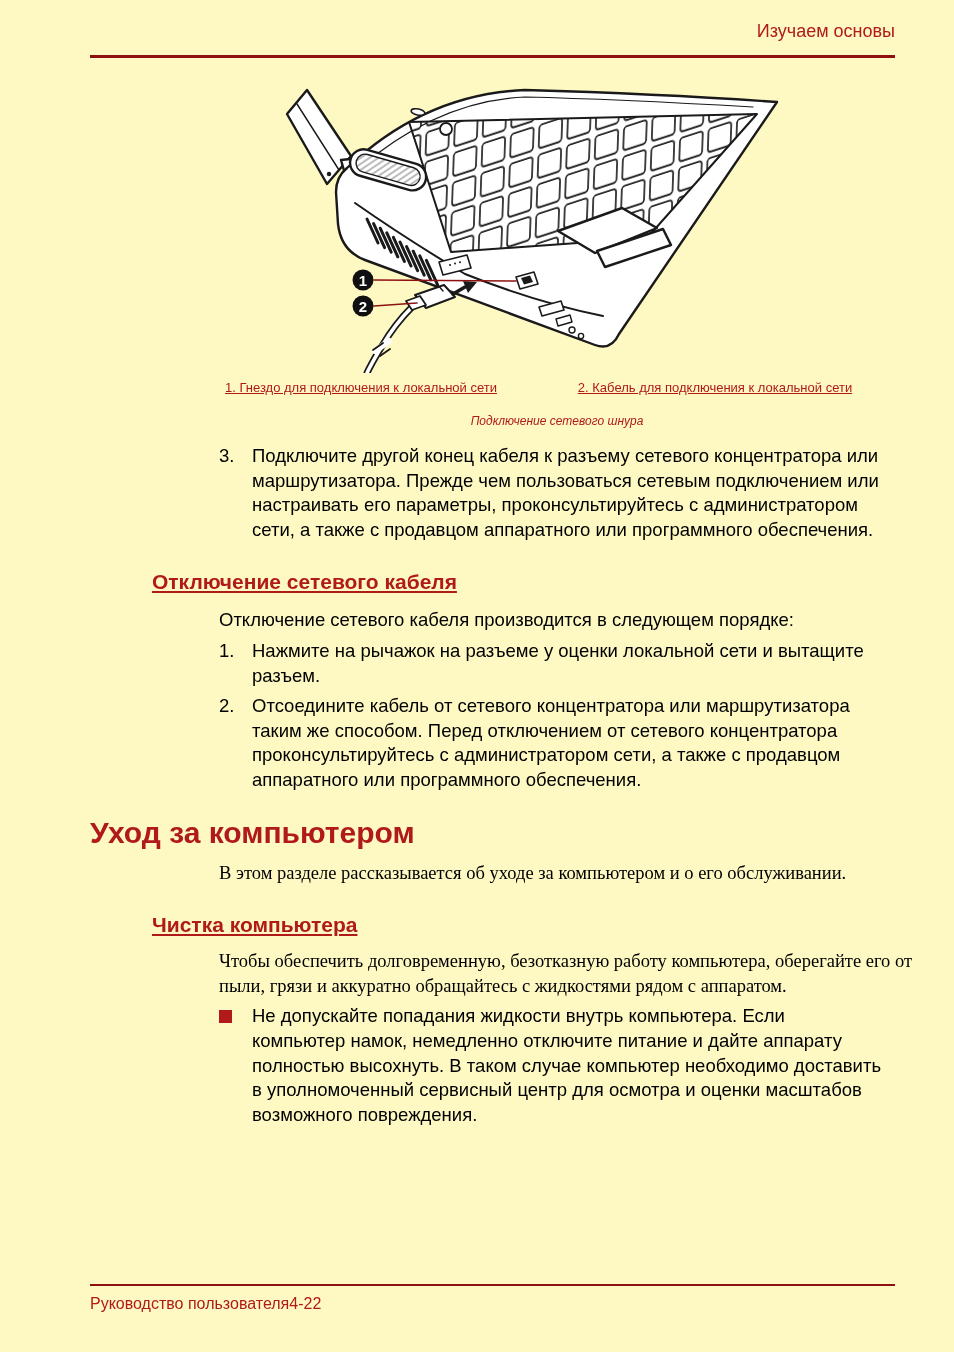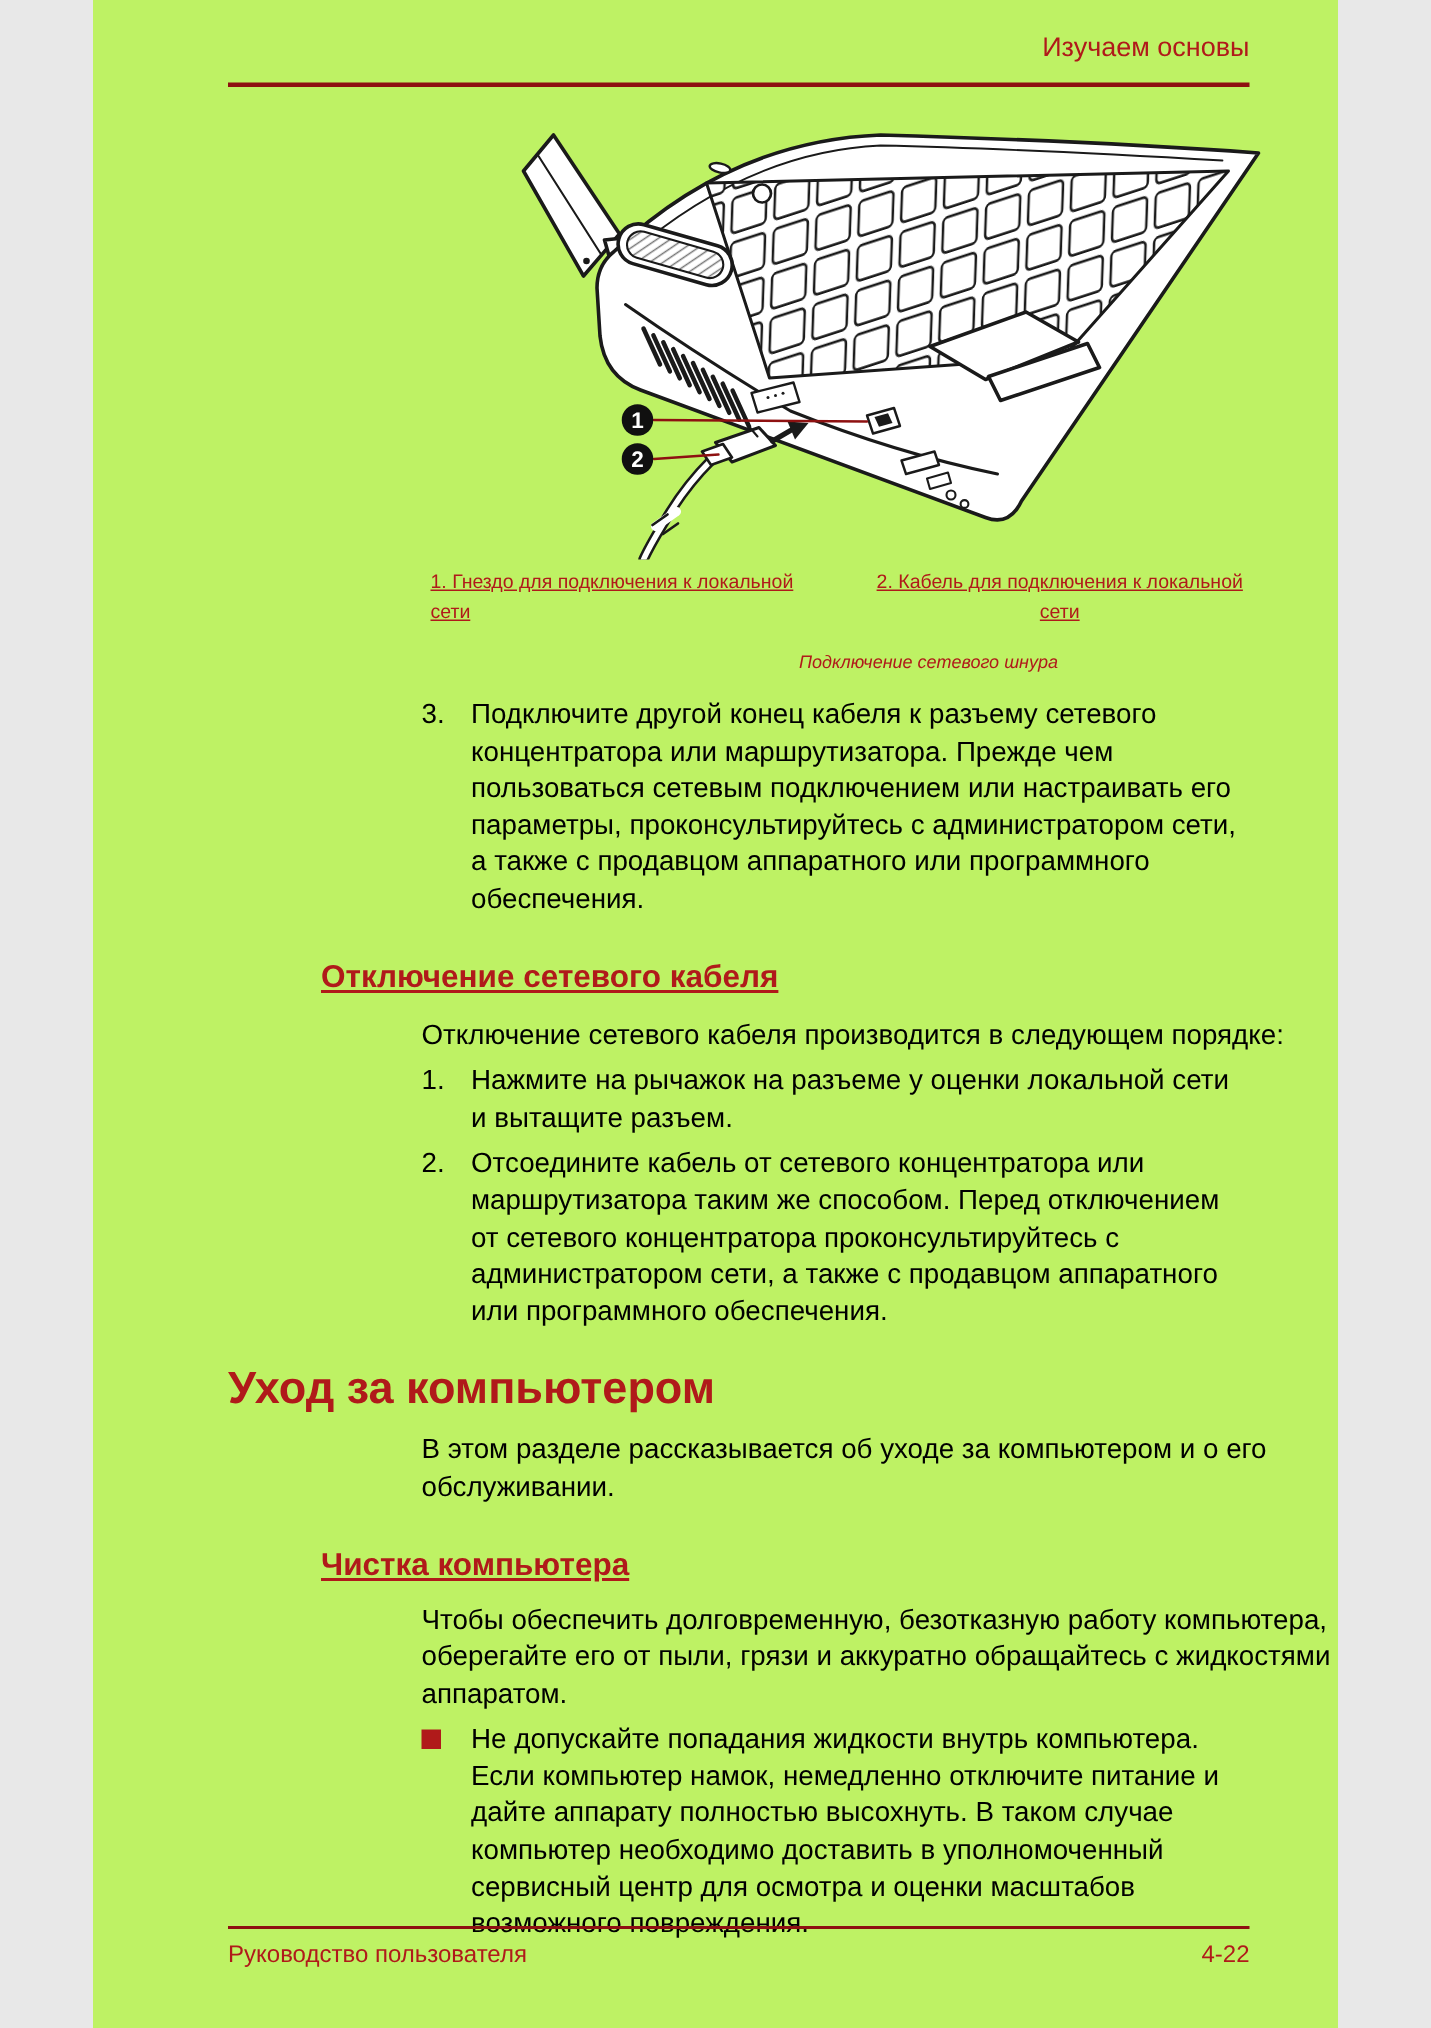--- a/index.html
+++ b/index.html
@@ -3,23 +3,23 @@
 <meta charset="utf-8">
 <style>
   :root{
     --accent-red:#b01a1a;
     --rule-red:#8e1111;
     --ink:#000000;
   }
   html,body{margin:0;padding:0;background:#e8e8e8;}
   .page{
     position:relative;
-    width:830px;height:1352px;
+    width:954px;height:1352px;
     margin:0 auto;
-    background:#bef264;
+    background:#fef9c3;
     font-family:"Liberation Sans", sans-serif;
     color:var(--ink);
     overflow:hidden;
   }
   .content{padding:0 59px 0 90px;}
   
   .hdr{margin-top:20px;text-align:right;font-size:18px;line-height:22px;color:var(--accent-red);}
   .hdr-rule{height:3px;background:var(--rule-red);margin-top:13px;}
   
   .figure{margin:30px 0 0 195px;width:500px;height:285px;}
@@ -29,29 +29,29 @@
   .cap-col + .cap-col{margin-left:40px;text-align:center;}
   .fig-caption{margin:12px 0 0 129px;width:676px;text-align:center;font-style:italic;font-size:12px;line-height:22px;color:var(--accent-red);}
   
   .step{display:flex;margin:12px 0 0 129px;font-size:18.5px;line-height:24.6px;}
   .step .num{width:33px;flex:none;}
   .step .txt{width:630px;}
   .para{margin:12px 0 0 129px;font-size:18.5px;line-height:24.6px;width:676px;}
   h1.sec{margin:22px 0 0 0;font-size:30px;line-height:36px;font-weight:bold;color:var(--accent-red);}
   h2.sec{margin:26px 0 0 62px;font-size:21px;line-height:28px;font-weight:bold;color:var(--accent-red);text-decoration:underline;}
   .mt6{margin-top:6px;}
-  .mt10{margin-top:10px;}
+  .mt10{margin-top:10px;font-family:Liberation Serif, serif;}
   .w705{width:705px;}
   .bullet{display:flex;margin:6px 0 0 129px;font-size:18.5px;line-height:24.6px;}
   .bullet .sq{flex:none;width:13px;height:13px;background:var(--accent-red);margin:6px 20px 0 0;}
   .bullet .txt{width:630px;}
   
   .footer{position:absolute;left:90px;right:59px;top:1284px;}
   .ftr-rule{height:2px;background:var(--rule-red);}
-  .ftr-row{display:flex;justify-content:space-between;margin-top:9px;font-size:16px;color:var(--accent-red);}
+  .ftr-row{display:flex;margin-top:9px;font-size:16px;color:var(--accent-red);}
   
   .art{stroke:#1a1a1a;stroke-linejoin:round;stroke-linecap:round;}
   .leader{stroke:var(--rule-red);stroke-width:1.6;}
   .co-num{font-family:"Liberation Sans",sans-serif;font-size:15px;font-weight:bold;fill:#ffffff;text-anchor:middle;}
 </style>
 </head>
 <body>
 
 <div class="page">
   <div class="content">

